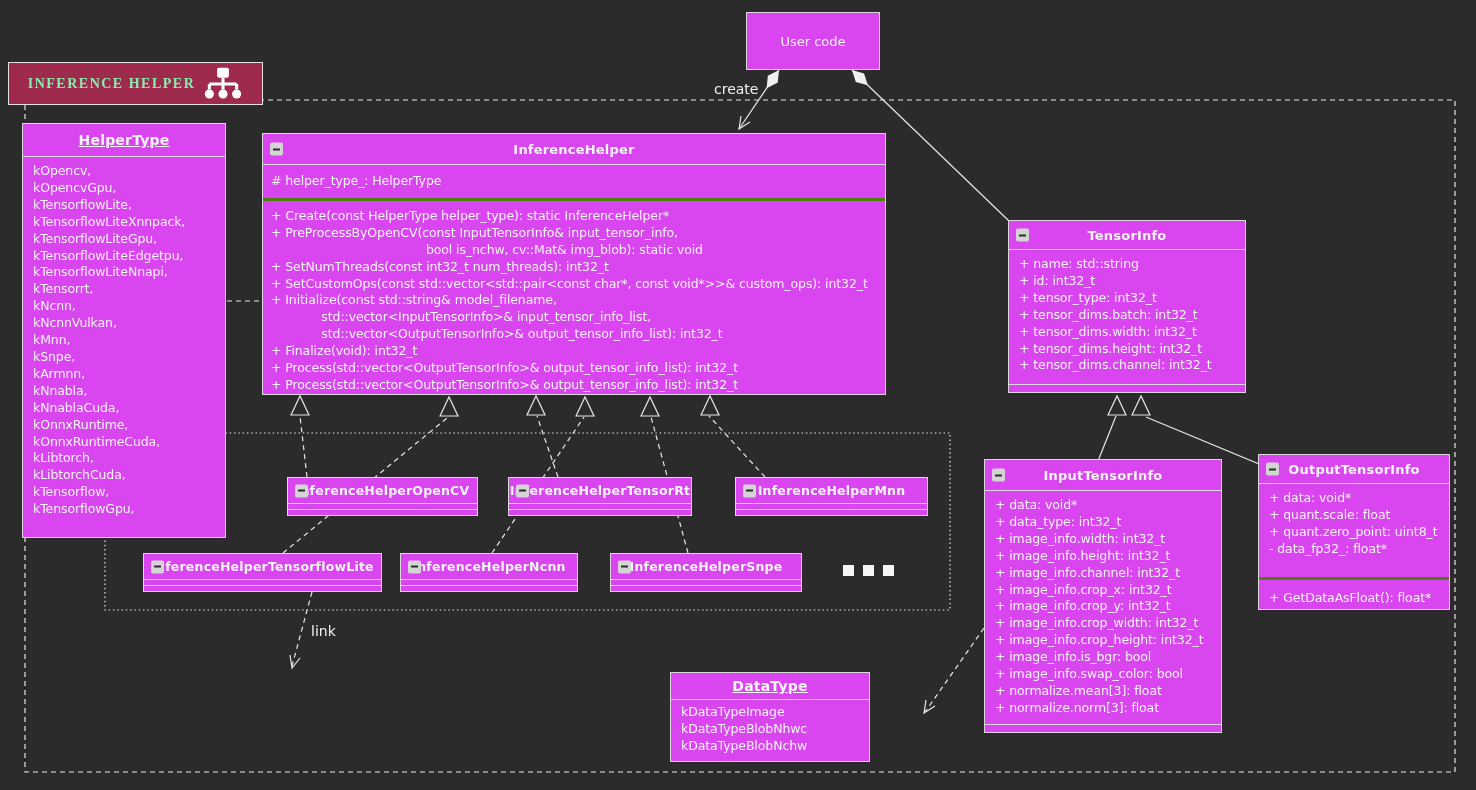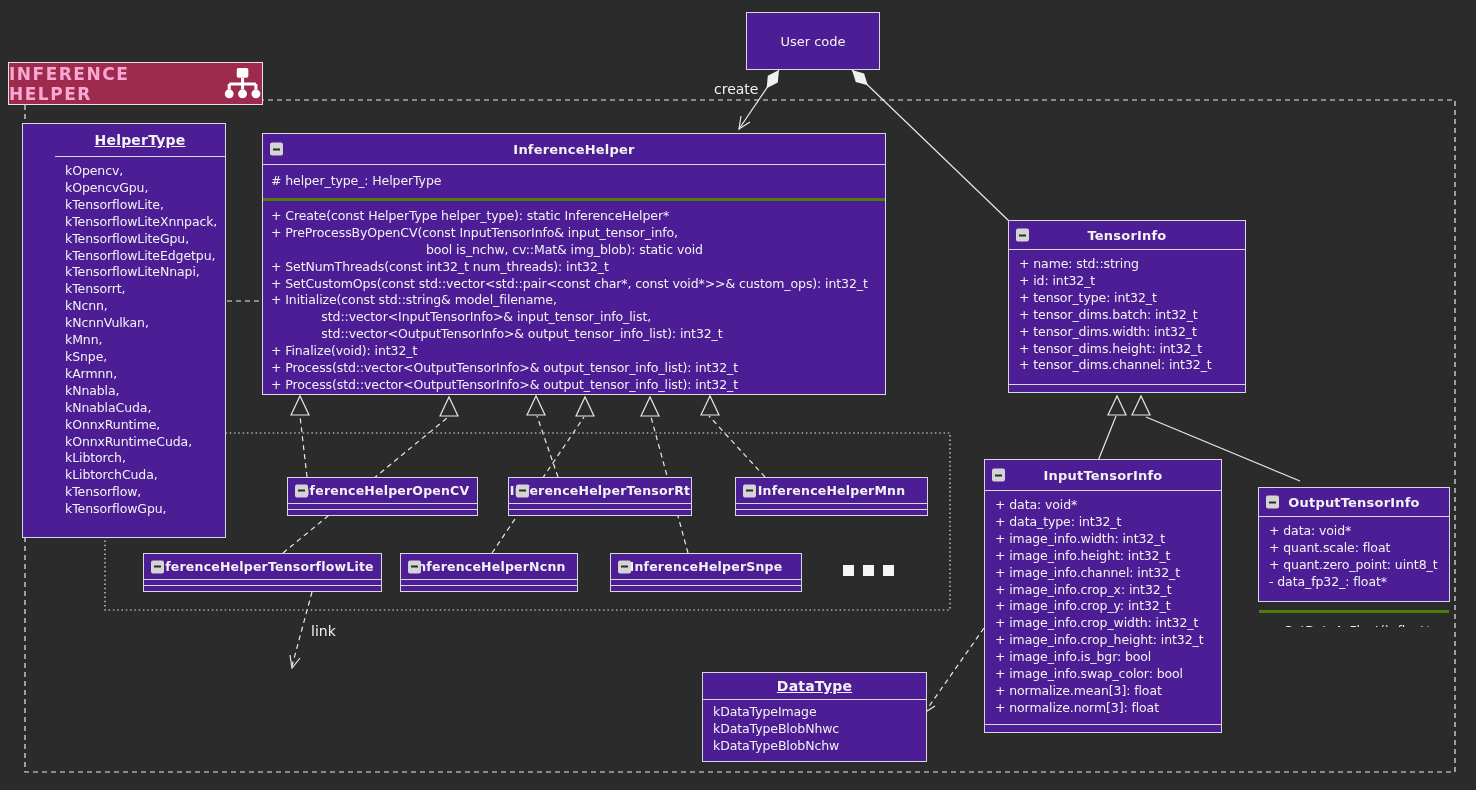--- a/index.html
+++ b/index.html
@@ -5,21 +5,21 @@
   html,body{margin:0;padding:0;}
   body{
     width:1476px;height:790px;position:relative;overflow:hidden;
     background:#2b2b2b;color:#f2f2f2;
     font-family:"DejaVu Sans","Liberation Sans",sans-serif;
   }
   #stage{position:absolute;inset:0;}
   svg.connectors{position:absolute;left:0;top:0;z-index:0;}
   .uml-box{
     position:absolute;z-index:2;box-sizing:border-box;
-    background:#4c1d95;border:1px solid #d9d9d9;
+    background:#d946ef;border:1px solid #d9d9d9;
     display:flex;flex-direction:column;
   }
   .title-bar{
     position:relative;flex:0 0 auto;display:flex;align-items:center;justify-content:center;
     border-bottom:1px solid #d9d9d9;font-weight:bold;font-size:13px;letter-spacing:.2px;
   }
   .title-bar.small{font-size:12.5px;}
   .underline .t-label{text-decoration:underline;font-size:14px;}
   .minus-icon{
     position:absolute;left:7px;top:50%;transform:translateY(-50%);
@@ -34,21 +34,21 @@
   .methods-sec{border-top:3px solid #4d7c0f;}
   .center-note{display:flex;align-items:center;justify-content:center;text-align:center;
     font-size:13px;line-height:17px;}
   .float-label{position:absolute;z-index:3;font-size:14px;color:#f2f2f2;}
   
   #logo{
     position:absolute;left:8px;top:62px;width:255px;height:43px;z-index:4;
     background:#9e2b4d;border:1px solid #e3e3e3;box-sizing:border-box;
     display:flex;align-items:center;justify-content:center;gap:8px;
   }
-  #logo .logo-text{font-weight:bold;font-size:17px;letter-spacing:1.5px;color:#f9a8d4;}
+  #logo .logo-text{font-weight:bold;font-size:14px;letter-spacing:1.5px;color:#86efac;font-family:Liberation Serif, serif;}
   
   #more-ellipsis{position:absolute;left:843px;top:565px;z-index:2;display:flex;gap:9px;}
   #more-ellipsis span{width:11px;height:11px;background:#f5f5f5;display:block;}
 </style>
 </head>
 <body>
 
 <div id="stage">
 
   <svg class="connectors" width="1476" height="790" viewBox="0 0 1476 790">
@@ -111,21 +111,21 @@
       <circle cx="37" cy="30" r="5" fill="#ffffff"></circle>
     </svg>
   </div>
 
   <div class="uml-box center-note" style="left:746px;top:12px;width:134px;height:58px;">
     <span>User code</span>
   </div>
   <div class="float-label" style="left:714px;top:81px;">create</div>
   <div class="float-label" style="left:311px;top:623px;">link</div>
 
-  <div class="uml-box underline" style="left:22px;top:123px;width:204px;height:415px;padding-left:32px;">
+  <div class="uml-box underline" style="left:22px;top:123px;width:204px;height:415px;">
     <div class="title-bar" style="height:32px;">
       <span class="t-label">HelperType</span>
     </div>
     <div class="rows">
         <div class="row">kOpencv,</div>
         <div class="row">kOpencvGpu,</div>
         <div class="row">kTensorflowLite,</div>
         <div class="row">kTensorflowLiteXnnpack,</div>
         <div class="row">kTensorflowLiteGpu,</div>
         <div class="row">kTensorflowLiteEdgetpu,</div>
@@ -263,37 +263,37 @@
         <div class="row">+ image_info.crop_width: int32_t</div>
         <div class="row">+ image_info.crop_height: int32_t</div>
         <div class="row">+ image_info.is_bgr: bool</div>
         <div class="row">+ image_info.swap_color: bool</div>
         <div class="row">+ normalize.mean[3]: float</div>
         <div class="row">+ normalize.norm[3]: float</div>
       </div>
     <div class="bottom-strip"></div>
   </div>
 
-  <div class="uml-box" style="left:1258px;top:487px;width:192px;height:115px;">
+  <div class="uml-box" style="left:1258px;top:454px;width:192px;height:156px;">
     <div class="title-bar" style="height:28px;">
       <span class="minus-icon"></span>
       <span>OutputTensorInfo</span>
     </div>
     <div class="rows" style="height:93px;box-sizing:border-box;">
         <div class="row">+ data: void*</div>
         <div class="row">+ quant.scale: float</div>
         <div class="row">+ quant.zero_point: uint8_t</div>
         <div class="row">- data_fp32_: float*</div>
       </div>
     <div class="rows methods-sec" style="flex:1 1 auto;padding-top:10px;">
         <div class="row">+ GetDataAsFloat(): float*</div>
       </div>
   </div>
 
-  <div class="uml-box underline" style="left:670px;top:672px;width:225px;height:90px;margin-left:32px;">
+  <div class="uml-box underline" style="left:670px;top:672px;width:200px;height:90px;">
     <div class="title-bar" style="height:26px;">
       <span class="t-label">DataType</span>
     </div>
     <div class="rows" style="padding-top:4px;">
         <div class="row">kDataTypeImage</div>
         <div class="row">kDataTypeBlobNhwc</div>
         <div class="row">kDataTypeBlobNchw</div>
       </div>
   </div>
 

